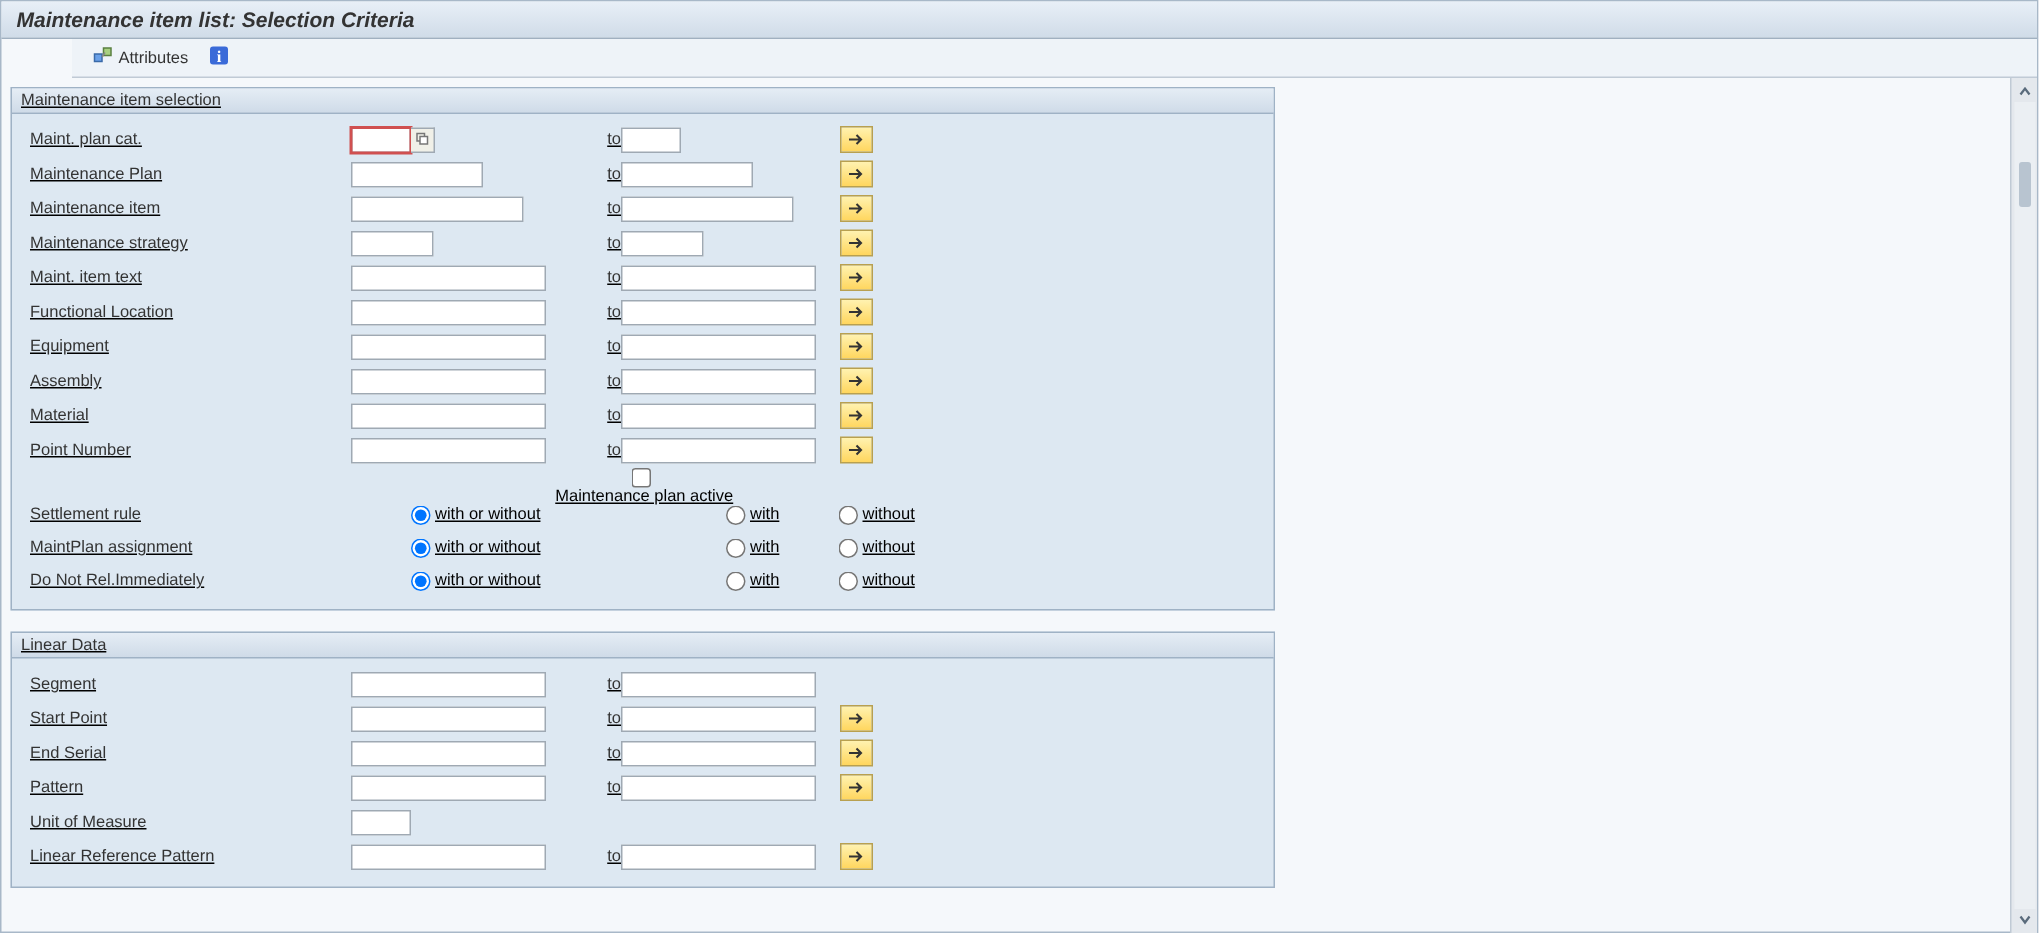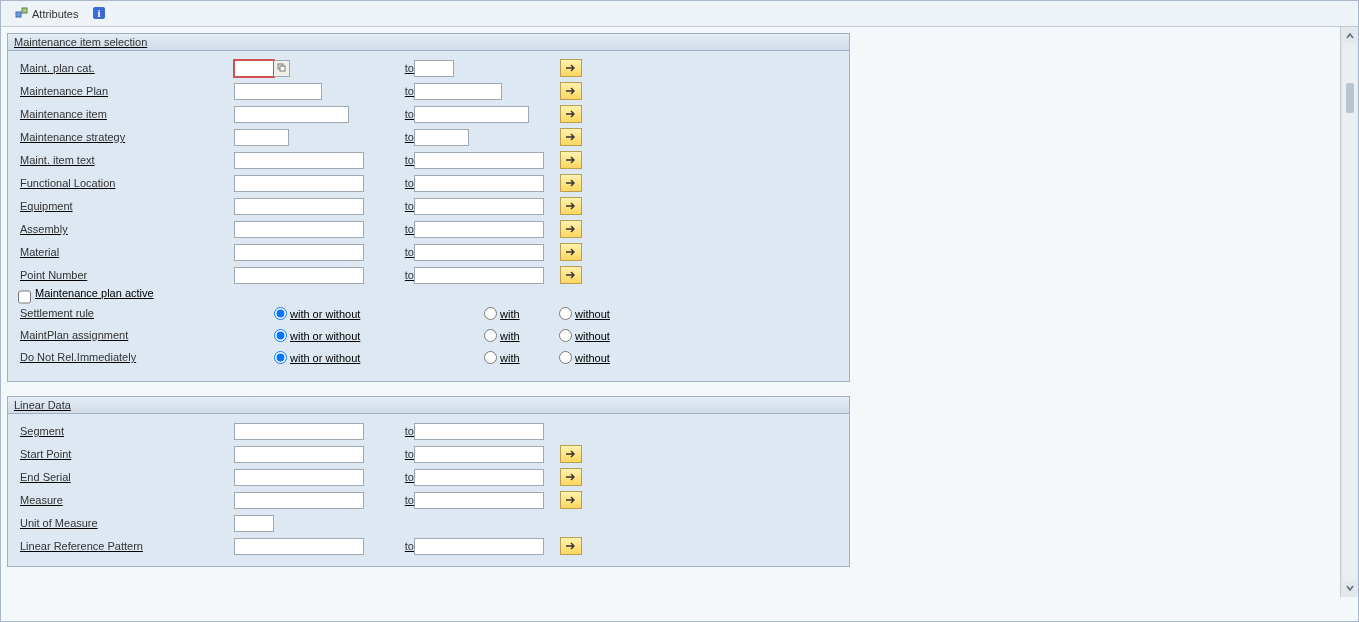--- a/index.html
+++ b/index.html
@@ -25,23 +25,24 @@
       font-size: 14px;
       font-weight: bold;
       font-style: italic;
       color: #333;
     }
     .toolbar {
       background: #eef3f8;
       border-bottom: 1px solid #c0cad5;
       padding: 3px 10px;
       display: flex;
-      align-items: flex-end;
+      align-items: flex-start;
       gap: 6px;
       height: 26px;
+      margin-left: 47px;
     }
     .toolbar-btn {
       display: inline-flex;
       align-items: center;
       gap: 3px;
       padding: 1px 4px;
       font-size: 11px;
       color: #333;
       cursor: pointer;
     }
@@ -154,27 +155,29 @@
       background: linear-gradient(#fff2b0, #ffd65e);
       border: 1px solid #b8a050;
       display: inline-flex;
       align-items: center; justify-content: center;
       cursor: pointer;
       margin-left: 6px;
     }
     .multi-btn svg { width: 12px; height: 10px; }
     .cb-row {
       display: flex;
+      align-items: center;
       height: 20px;
       padding-left: 2px;
+      flex-direction: column;
     }
     .cb-row input[type="checkbox"] { margin-right: 4px; }
     .radio-row {
       display: flex;
-      align-items: flex-start;
+      align-items: center;
       height: 22px;
     }
     .radio-row .field-label { width: 218px; padding-left: 4px; }
     .radio-opt {
       display: inline-flex;
       align-items: center;
       gap: 3px;
     }
     .radio-col1 { width: 210px; }
     .radio-col2 { width: 75px; }
@@ -182,20 +185,21 @@
     input[type="radio"] { margin: 0; }
     .col-from { width: 140px; display:flex; align-items:center; }
     .col-to-lbl { width: 40px; }
     .col-to { width: 140px; display:flex; align-items:center;}
     .col-multi { width: 40px; display:flex; align-items:center; justify-content:flex-start;}
   </style>
 </head>
 <body>
 
 <div class="main-frame">
+  <div class="title-bar">Maintenance item list: Selection Criteria</div>
 
   <div class="toolbar">
     <span class="toolbar-btn">
       <span>
         <svg width="14" height="14" viewBox="0 0 14 14">
             <rect x="1" y="6" width="5" height="5" fill="#6aa0e8" stroke="#3a6aa8"></rect>
             <rect x="7" y="2" width="5" height="5" fill="#a8d080" stroke="#5a8040"></rect>
             <path d="M6 8 L8 5" stroke="#888" stroke-width="1"></path>
           </svg>
       </span>
@@ -510,21 +514,21 @@
             <div class="col-multi">
                 <span class="multi-btn">
                   <svg viewBox="0 0 12 10">
                     <path d="M1 5 H8 M6 2 L9 5 L6 8" stroke="#333" stroke-width="1.4" fill="none"></path>
                   </svg>
                 </span>
               </div>
           </div>
 
           <div class="field-row">
-            <div class="field-label">Measure</div>
+            <div class="field-label">Pattern</div>
             <div class="col-from">
                 <input type="text" class="inp-xl" style="">
               </div>
             <div class="col-to-lbl to-label">to</div>
             <div class="col-to">
                 <input type="text" class="inp-xl" style="">
               </div>
             <div class="col-multi">
                 <span class="multi-btn">
                   <svg viewBox="0 0 12 10">

